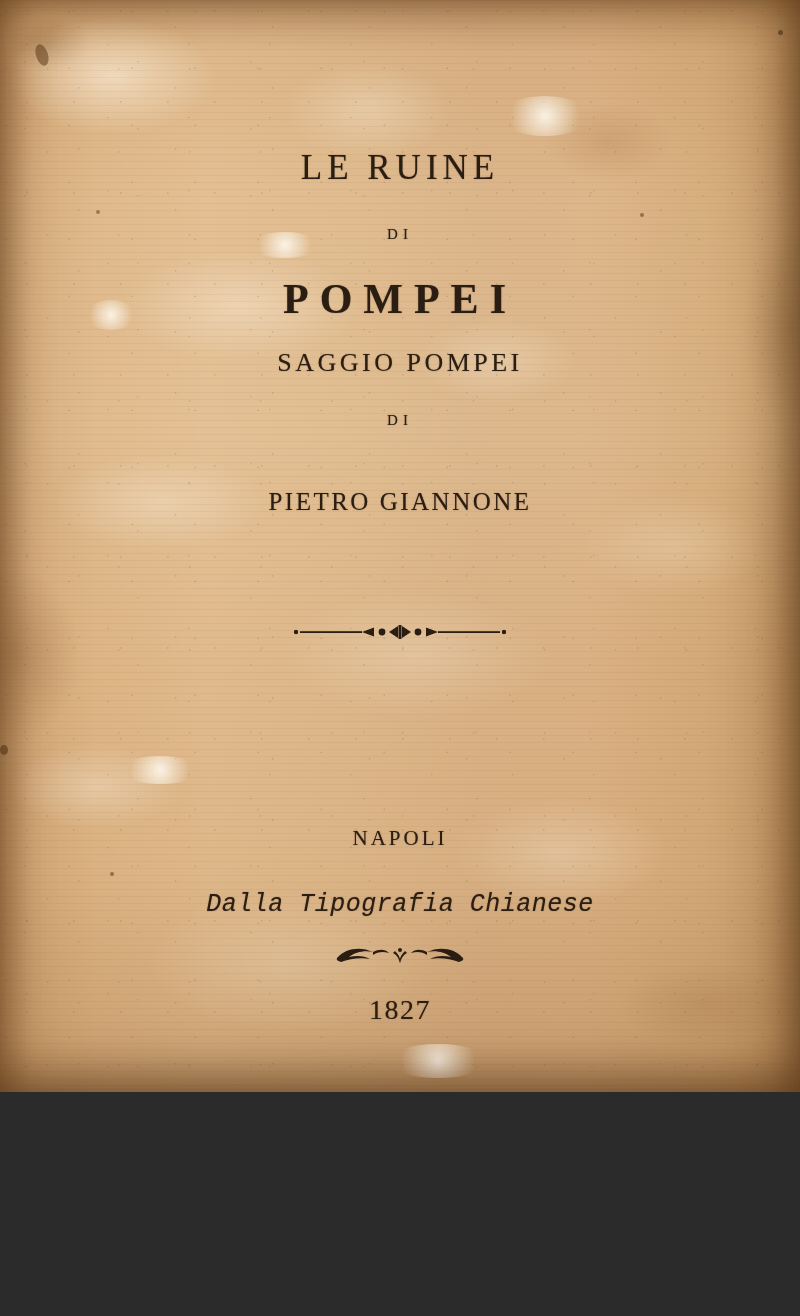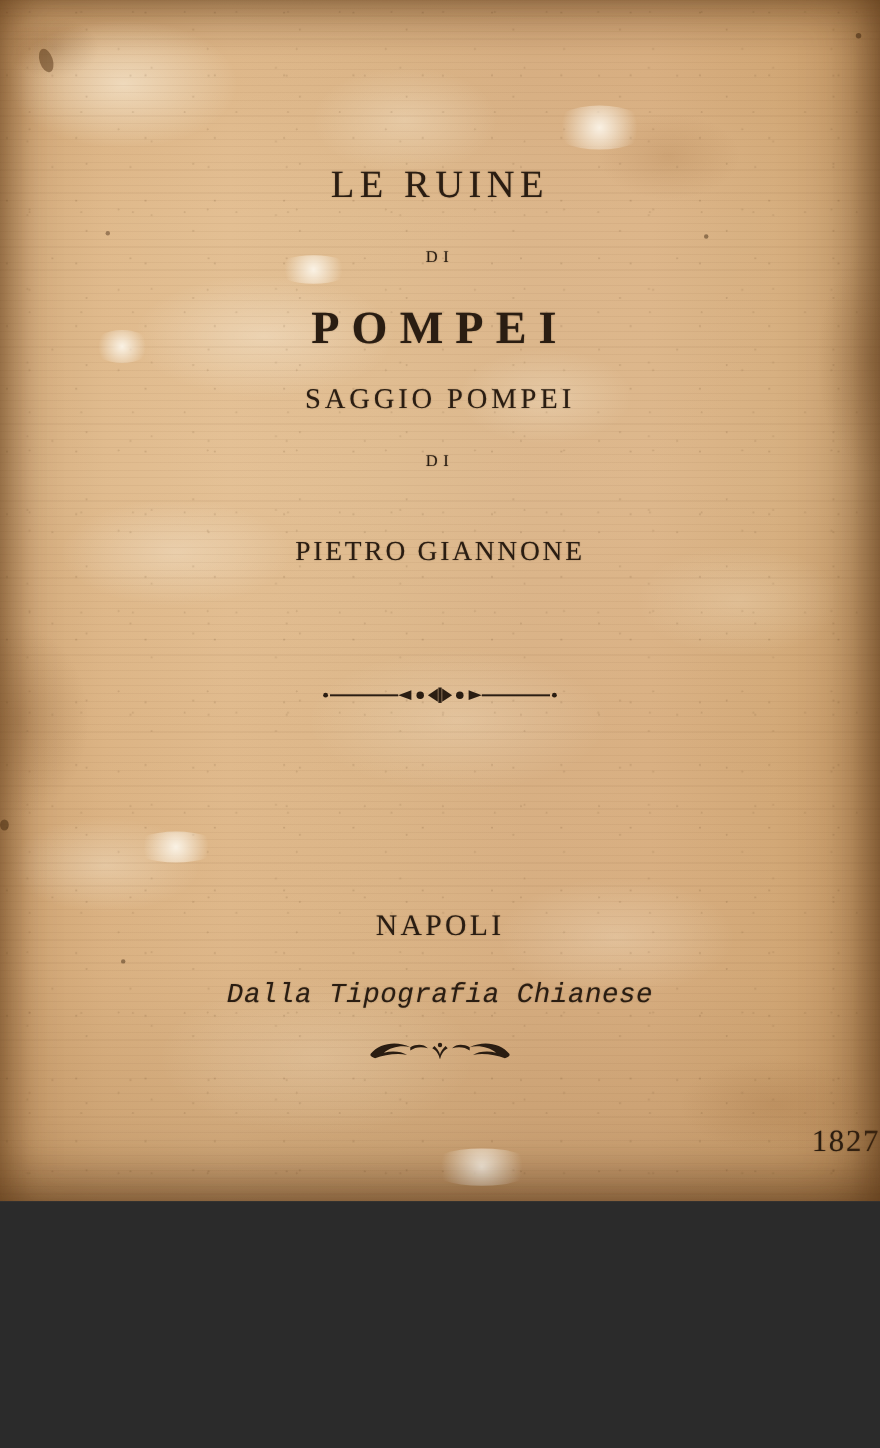--- a/index.html
+++ b/index.html
@@ -166,45 +166,44 @@
     right: 0;
     display: flex;
     justify-content: center;
     align-items: center;
     height: 24px;
   }
   .rule-orn svg { display: block; }
 
   .imprint-city {
     top: 826px;
-    font-size: 27px;
+    font-size: 21px;
     letter-spacing: 3px;
   }
   .imprint-press {
     top: 890px;
     font-size: 25px;
     font-family: Liberation Mono, monospace;
     font-style: italic;
     letter-spacing: 0.5px;
   }
   .press-orn {
     position: absolute;
     top: 940px;
     left: 0;
     right: 0;
     display: flex;
     justify-content: center;
     align-items: center;
     height: 30px;
   }
   .year {
-    top: 1022px;
+    top: 994px;
     font-size: 28px;
     letter-spacing: 1.5px;
-    text-align: right;
   }
 
   
   .flaw {
     position: absolute;
     border-radius: 50%;
     pointer-events: none;
   }
   .light-flake {
     position: absolute;

